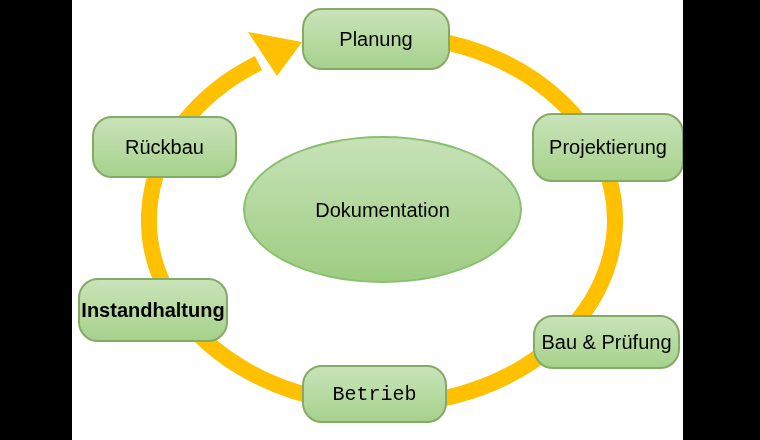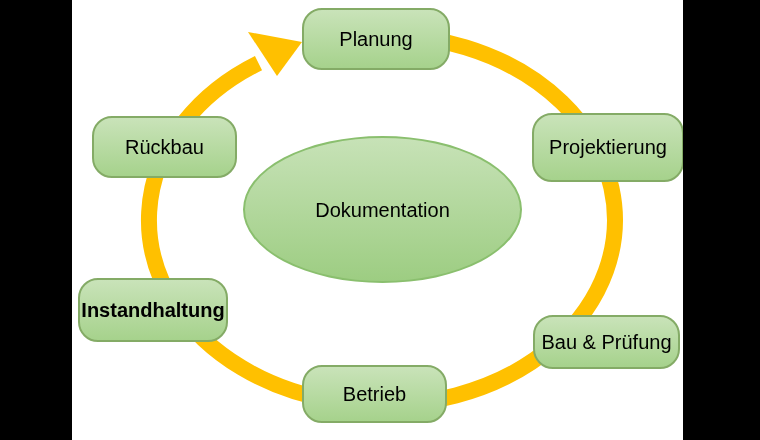--- a/index.html
+++ b/index.html
@@ -46,21 +46,21 @@
     border: 2px solid #84ab66;
     border-radius: 20px;
     font-size: 20px;
     color: #000;
     z-index: 2;
     white-space: nowrap;
   }
   .n-planung        { left: 230px; top: 8px;   width: 148px; height: 62px; }
   .n-projektierung  { left: 460px; top: 113px; width: 152px; height: 69px; }
   .n-bau            { left: 461px; top: 267px; width: 147px; height: 54px; margin-top: 48px; }
-  .n-betrieb        { left: 230px; top: 365px; width: 145px; height: 58px; }
+  .n-betrieb        { left: 230px; top: 365px; width: 145px; height: 58px; font-family: Liberation Mono, monospace; }
   .n-instandhaltung { left: 6px;   top: 278px; width: 150px; height: 64px; font-weight: bold; }
   .n-rueckbau       { left: 20px;   top: 116px; width: 145px; height: 62px; }
   .center-ellipse {
     position: absolute;
     left: 171px;
     top: 136px;
     width: 279px;
     height: 147px;
     box-sizing: border-box;
     border-radius: 50%;

